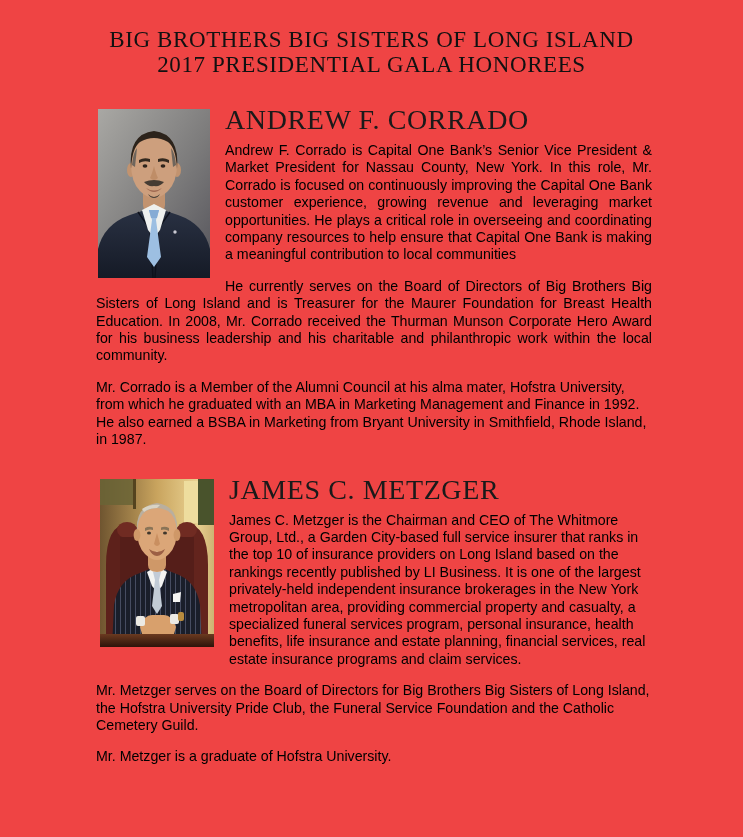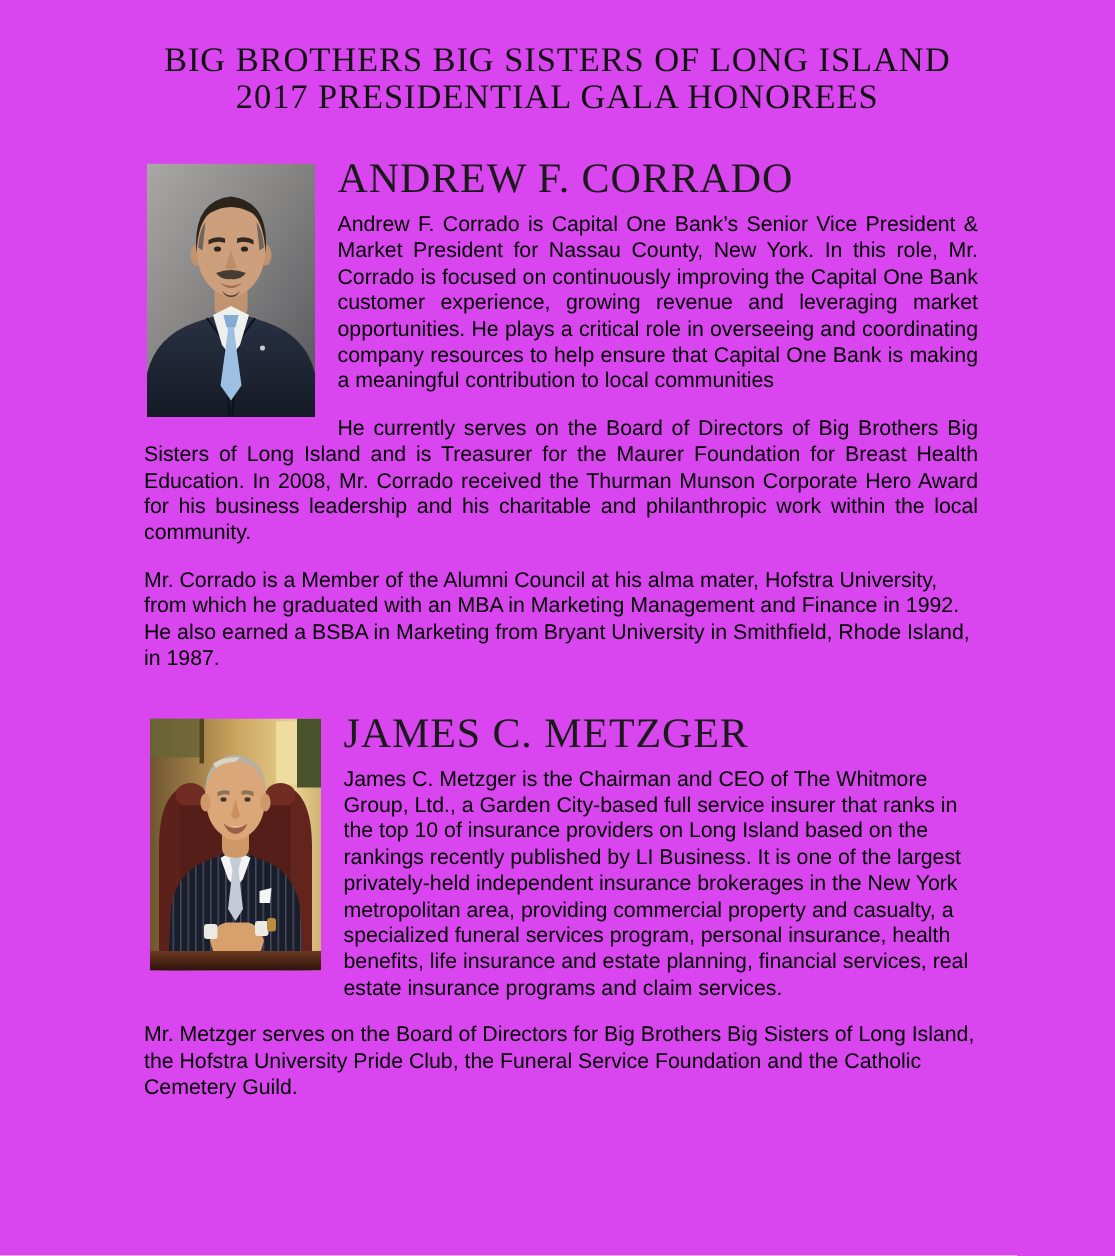--- a/index.html
+++ b/index.html
@@ -1,20 +1,20 @@
 <!DOCTYPE html>
 <html><head>
 <meta charset="utf-8">
 <style>
   html, body { margin: 0; padding: 0; background: #ffffff; }
   .page {
     position: relative;
     width: 743px;
     height: 837px;
-    background: #d946ef;
+    background: #ef4444;
     color: #000000;
     font-family: "Liberation Sans", sans-serif;
     overflow: hidden;
   }
   .doc-title {
     margin: 0;
     padding-top: 27px;
     text-align: center;
     font-family: "Liberation Serif", serif;
     font-weight: normal;
@@ -165,16 +165,17 @@
           <path d="M40,148 Q44,136 52,136 L64,136 Q72,136 76,148 L74,155 Q66,160 57,160 Q48,160 42,155 Z" fill="#d8a06c"></path>
           <rect x="36" y="137" width="9" height="10" rx="2" fill="#eceae4"></rect>
           <rect x="70" y="135" width="9" height="10" rx="2" fill="#eceae4"></rect>
           <rect x="78" y="133" width="6" height="9" rx="2" fill="#b98c3e"></rect>
           <rect x="0" y="155" width="114" height="13" fill="url(#p2desk)"></rect>
         </svg>
       </span>
       <h2 class="honoree-name">JAMES C. METZGER</h2>
       <p class="bio-p first-p">James C. Metzger is the Chairman and CEO of The Whitmore Group, Ltd., a Garden City-based full service insurer that ranks in the top 10 of insurance providers on Long Island based on the rankings recently published by LI Business. It is one of the largest privately-held independent insurance brokerages in the New York metropolitan area, providing commercial property and casualty, a specialized funeral services program, personal insurance, health benefits, life insurance and estate planning, financial services, real estate insurance programs and claim services.</p>
       <p class="bio-p">Mr. Metzger serves on the Board of Directors for Big Brothers Big Sisters of Long Island, the Hofstra University Pride Club, the Funeral Service Foundation and the Catholic Cemetery Guild.</p>
+      <p class="bio-p">Mr. Metzger is a graduate of Hofstra University.</p>
     </section>
 
   </div>
 </div>
 
 </body></html>

